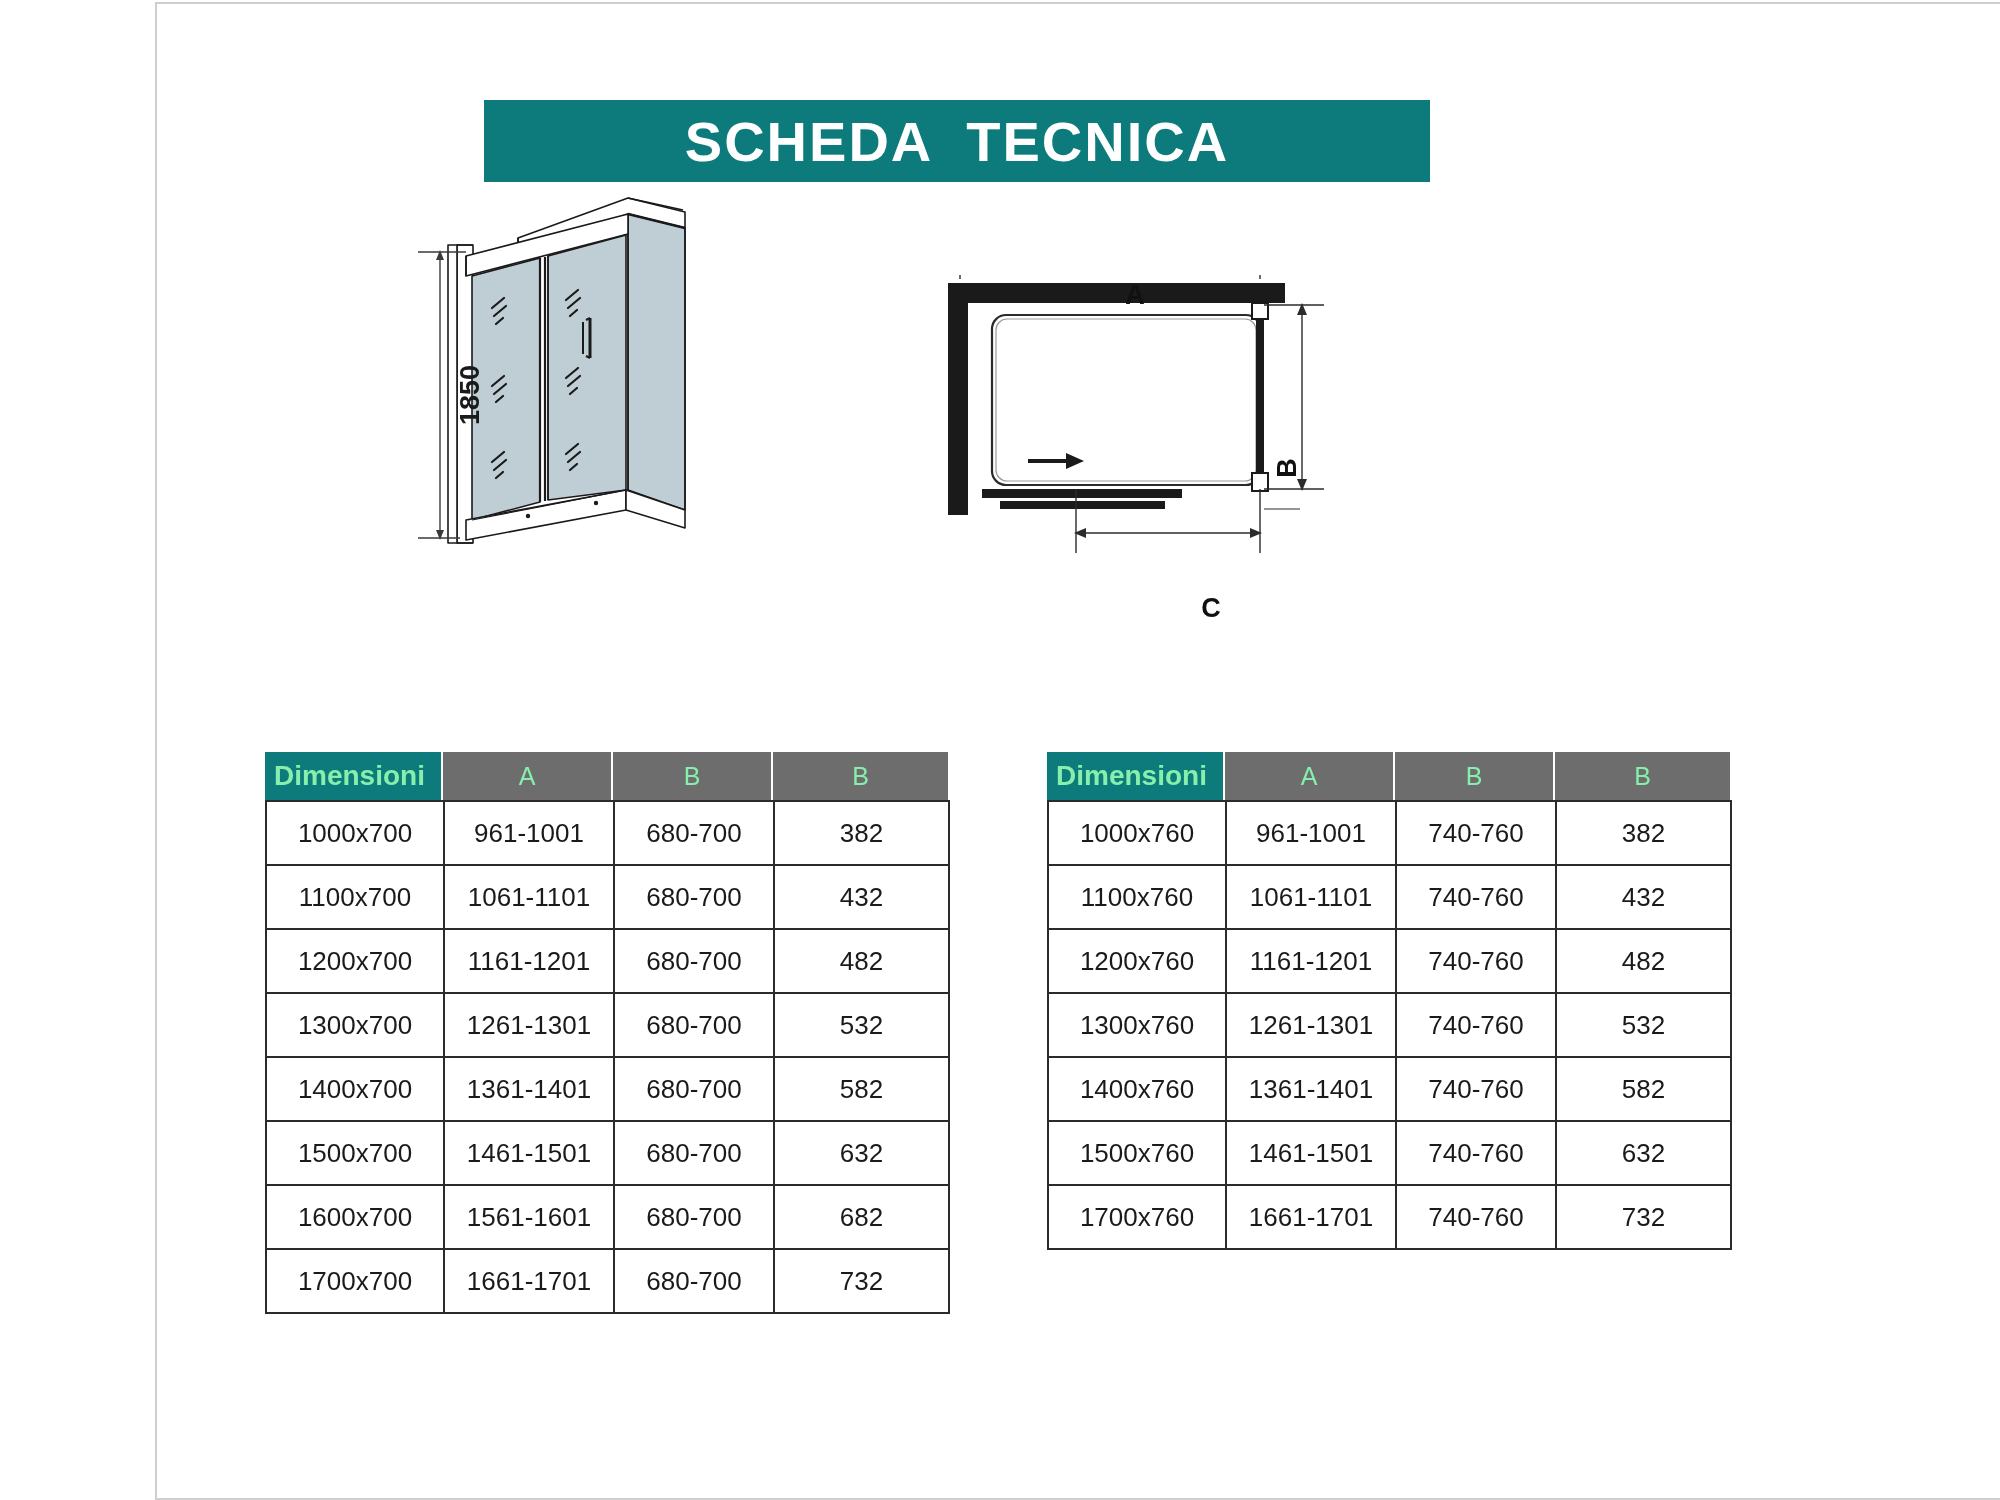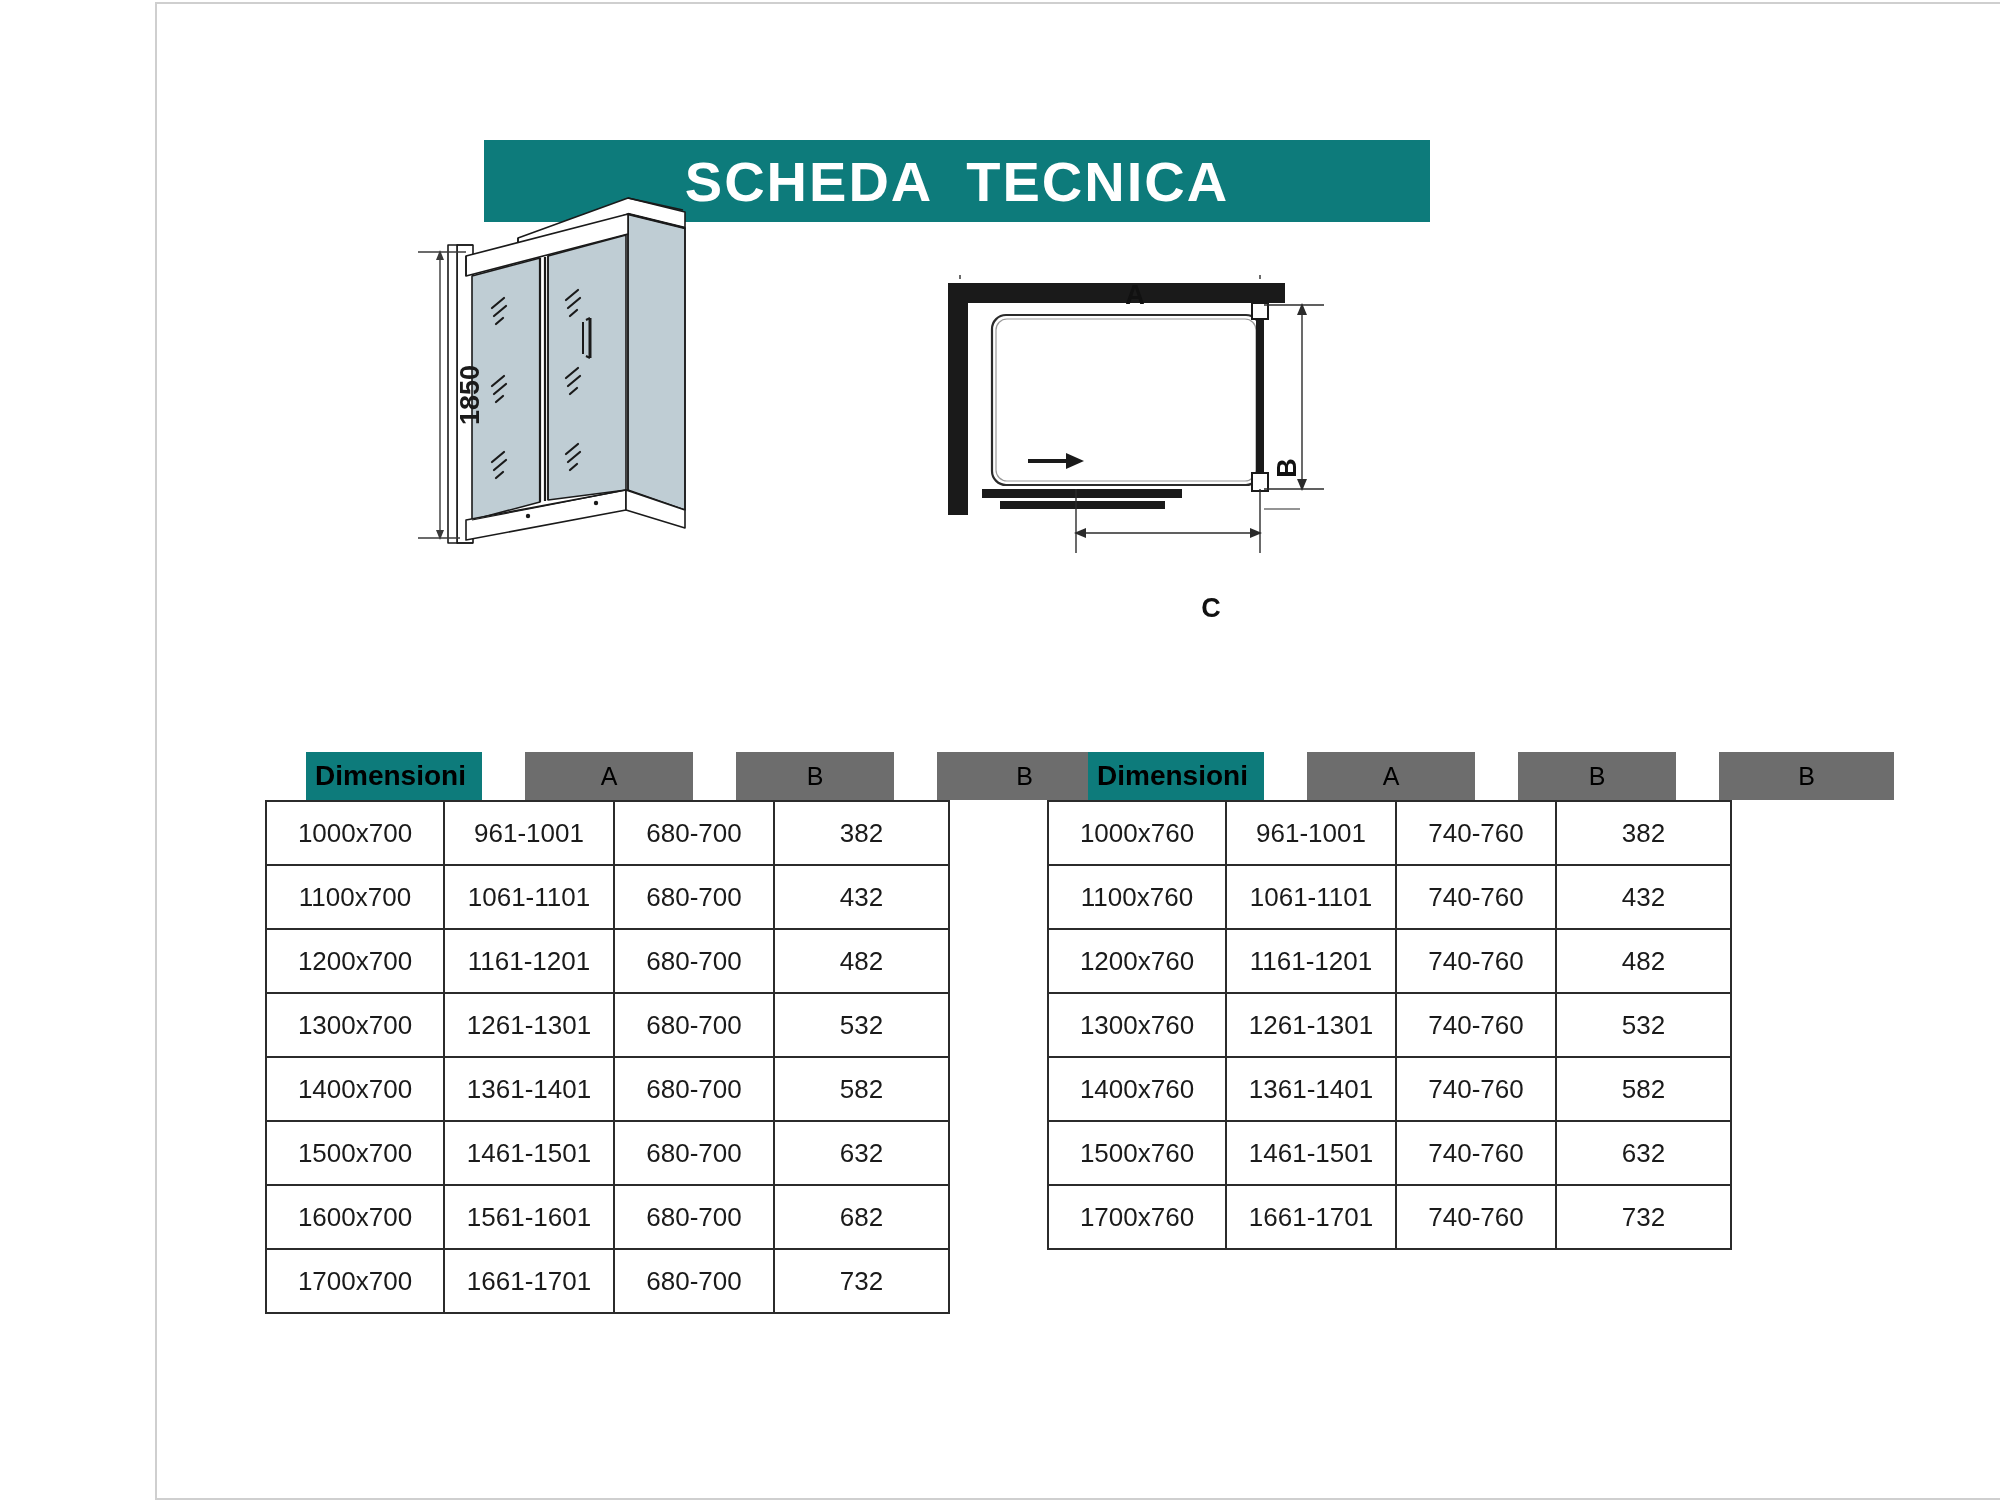--- a/index.html
+++ b/index.html
@@ -24,21 +24,21 @@
     border-bottom: 2px solid #cfcfcf;
     background: transparent;
   }
 
   
   #title-banner {
     position: absolute;
     left: 484px; top: 100px;
     width: 946px; height: 82px;
     background: #0d7b7b;
-    display: flex; align-items: center; justify-content: center; margin-top: 40px;
+    display: flex; align-items: center; justify-content: center;
   }
   #title-text {
     color: #ffffff;
     font-size: 56px;
     font-weight: bold;
     letter-spacing: 2px;
     white-space: pre;
   }
 
   
@@ -84,25 +84,24 @@
   }
 
   
   .spec-table-wrap { position: absolute; }
   #table-left-wrap  { left: 265px;  top: 752px; }
   #table-right-wrap { left: 1047px; top: 752px; }
 
   .hdr-row { display: flex; height: 48px; }
   .hdr-cell {
     display: flex; align-items: center; justify-content: center;
-    color: #000000;
+    color: #86efac;
     font-size: 25px;
     background: #6d6d6d;
     border-right: 2px solid #ffffff;
-    margin-left: 41px;
   }
   .hdr-cell.first {
     background: #0d7b7b;
     font-weight: bold;
     font-size: 28px;
     justify-content: flex-start;
     padding-left: 9px;
   }
   .hdr-cell.last { border-right: none; }
 

